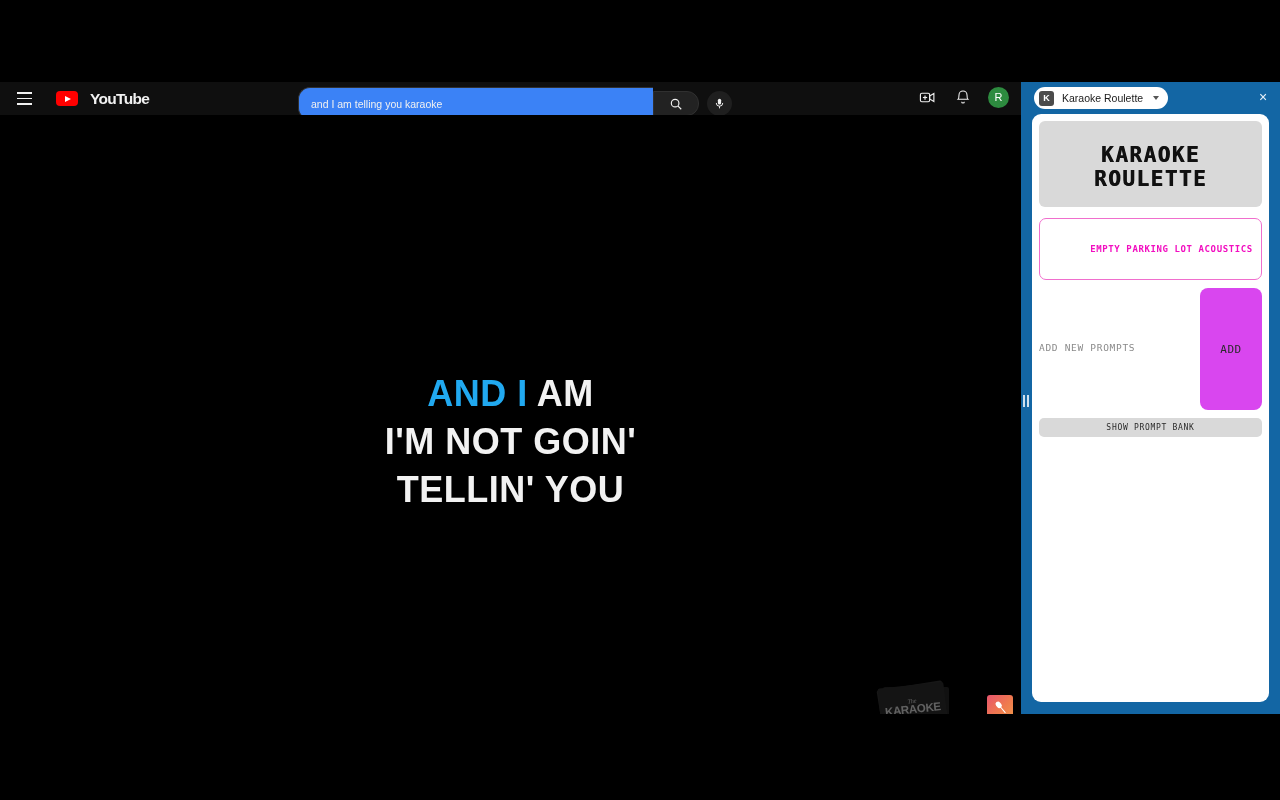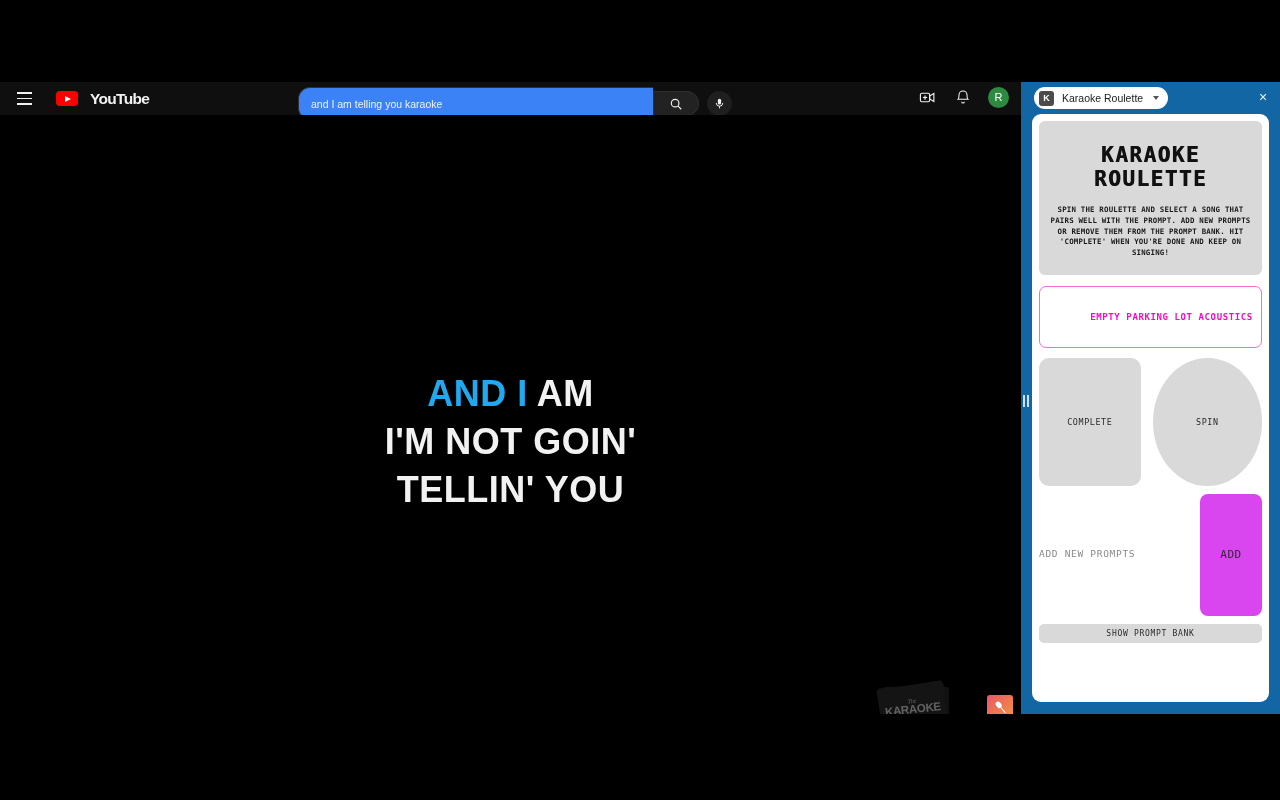--- a/index.html
+++ b/index.html
@@ -376,31 +376,26 @@
       </div>
       <div class="ext-close">×</div>
     </div>
 
     <div class="ext-body">
       <div class="app-head">
         <div class="app-title">
           <div>KARAOKE</div>
           <div>ROULETTE</div>
         </div>
-        <div class="app-desc">SPIN THE ROULETTE AND SELECT A SONG THAT PAIRS WELL WITH THE PROMPT. ADD NEW PROMPTS OR REMOVE THEM FROM THE PROMPT BANK. HIT 'COMPLETE' WHEN YOU'RE DONE AND KEEP ON SINGING!</div>
       </div>
 
       <div class="prompt-card">
         <div class="prompt-text">EMPTY PARKING LOT ACOUSTICS</div>
       </div>
 
-      <div class="controls-row">
-        <button class="complete-btn">COMPLETE</button>
-        <button class="spin-btn">SPIN</button>
-      </div>
 
       <div class="add-row">
         <textarea class="add-input" placeholder="ADD NEW PROMPTS" style=""></textarea>
         <button class="add-btn">ADD</button>
       </div>
 
       <button class="bank-btn">SHOW PROMPT BANK</button>
     </div>
   </div>
 

